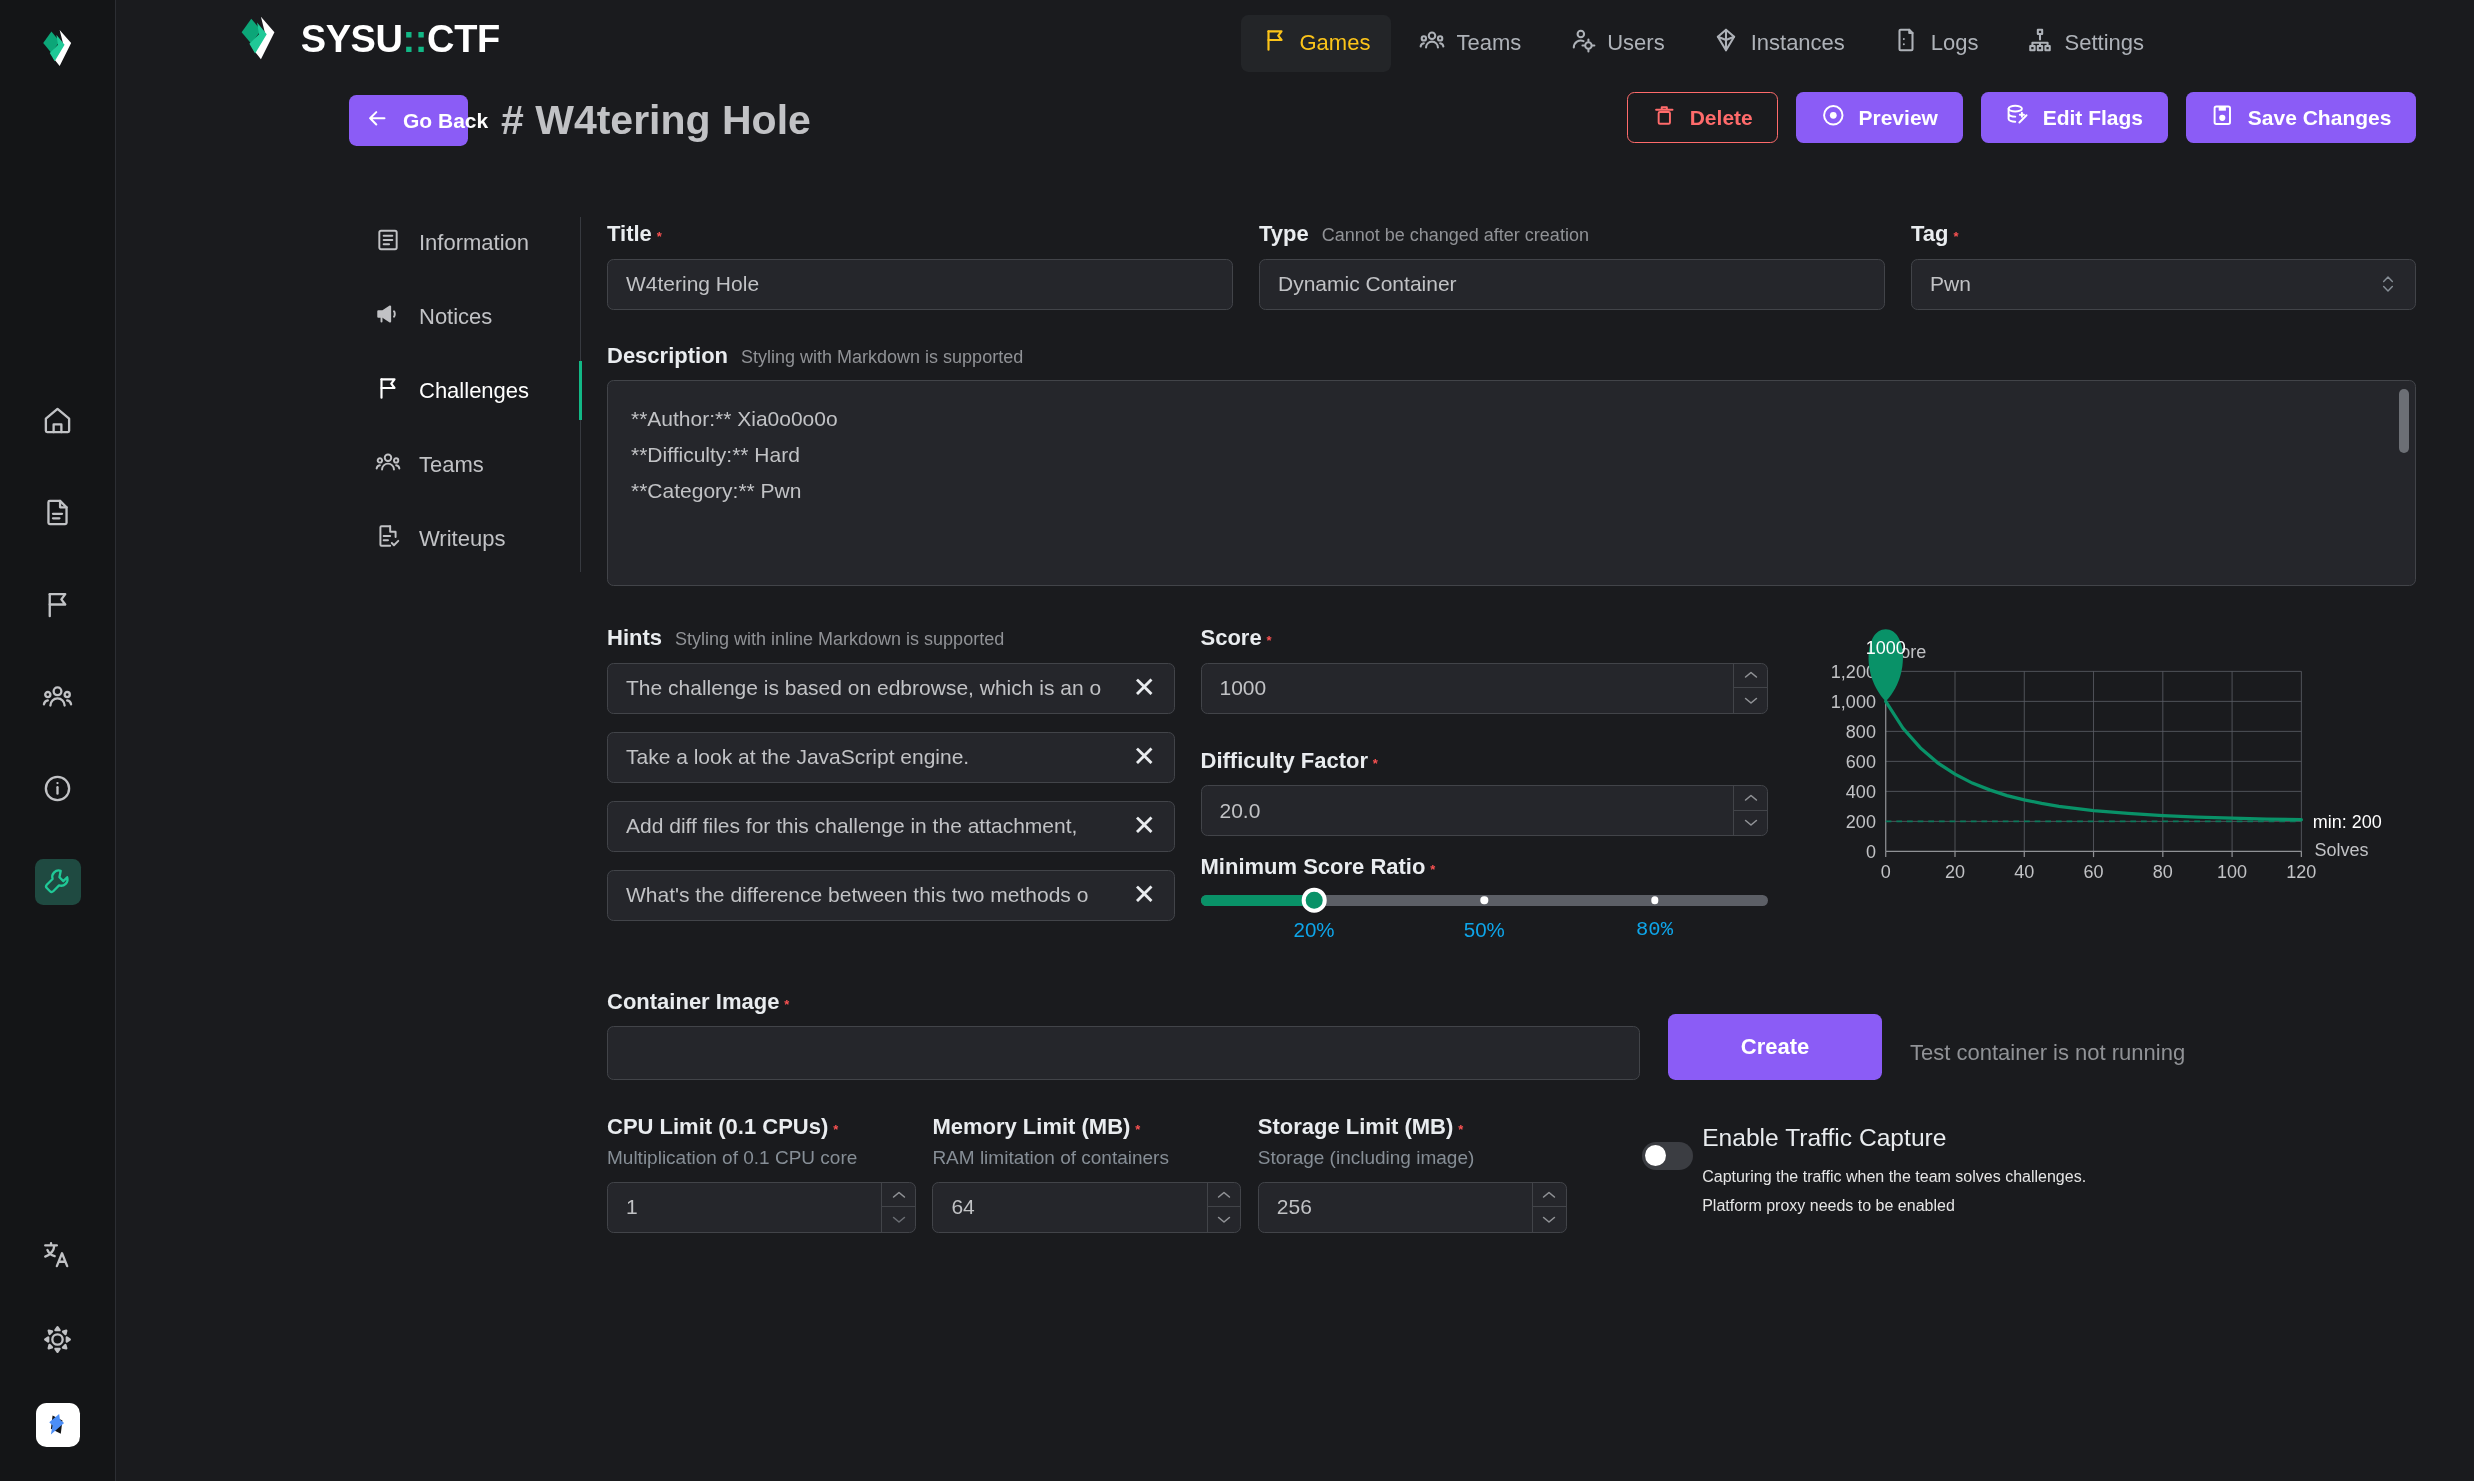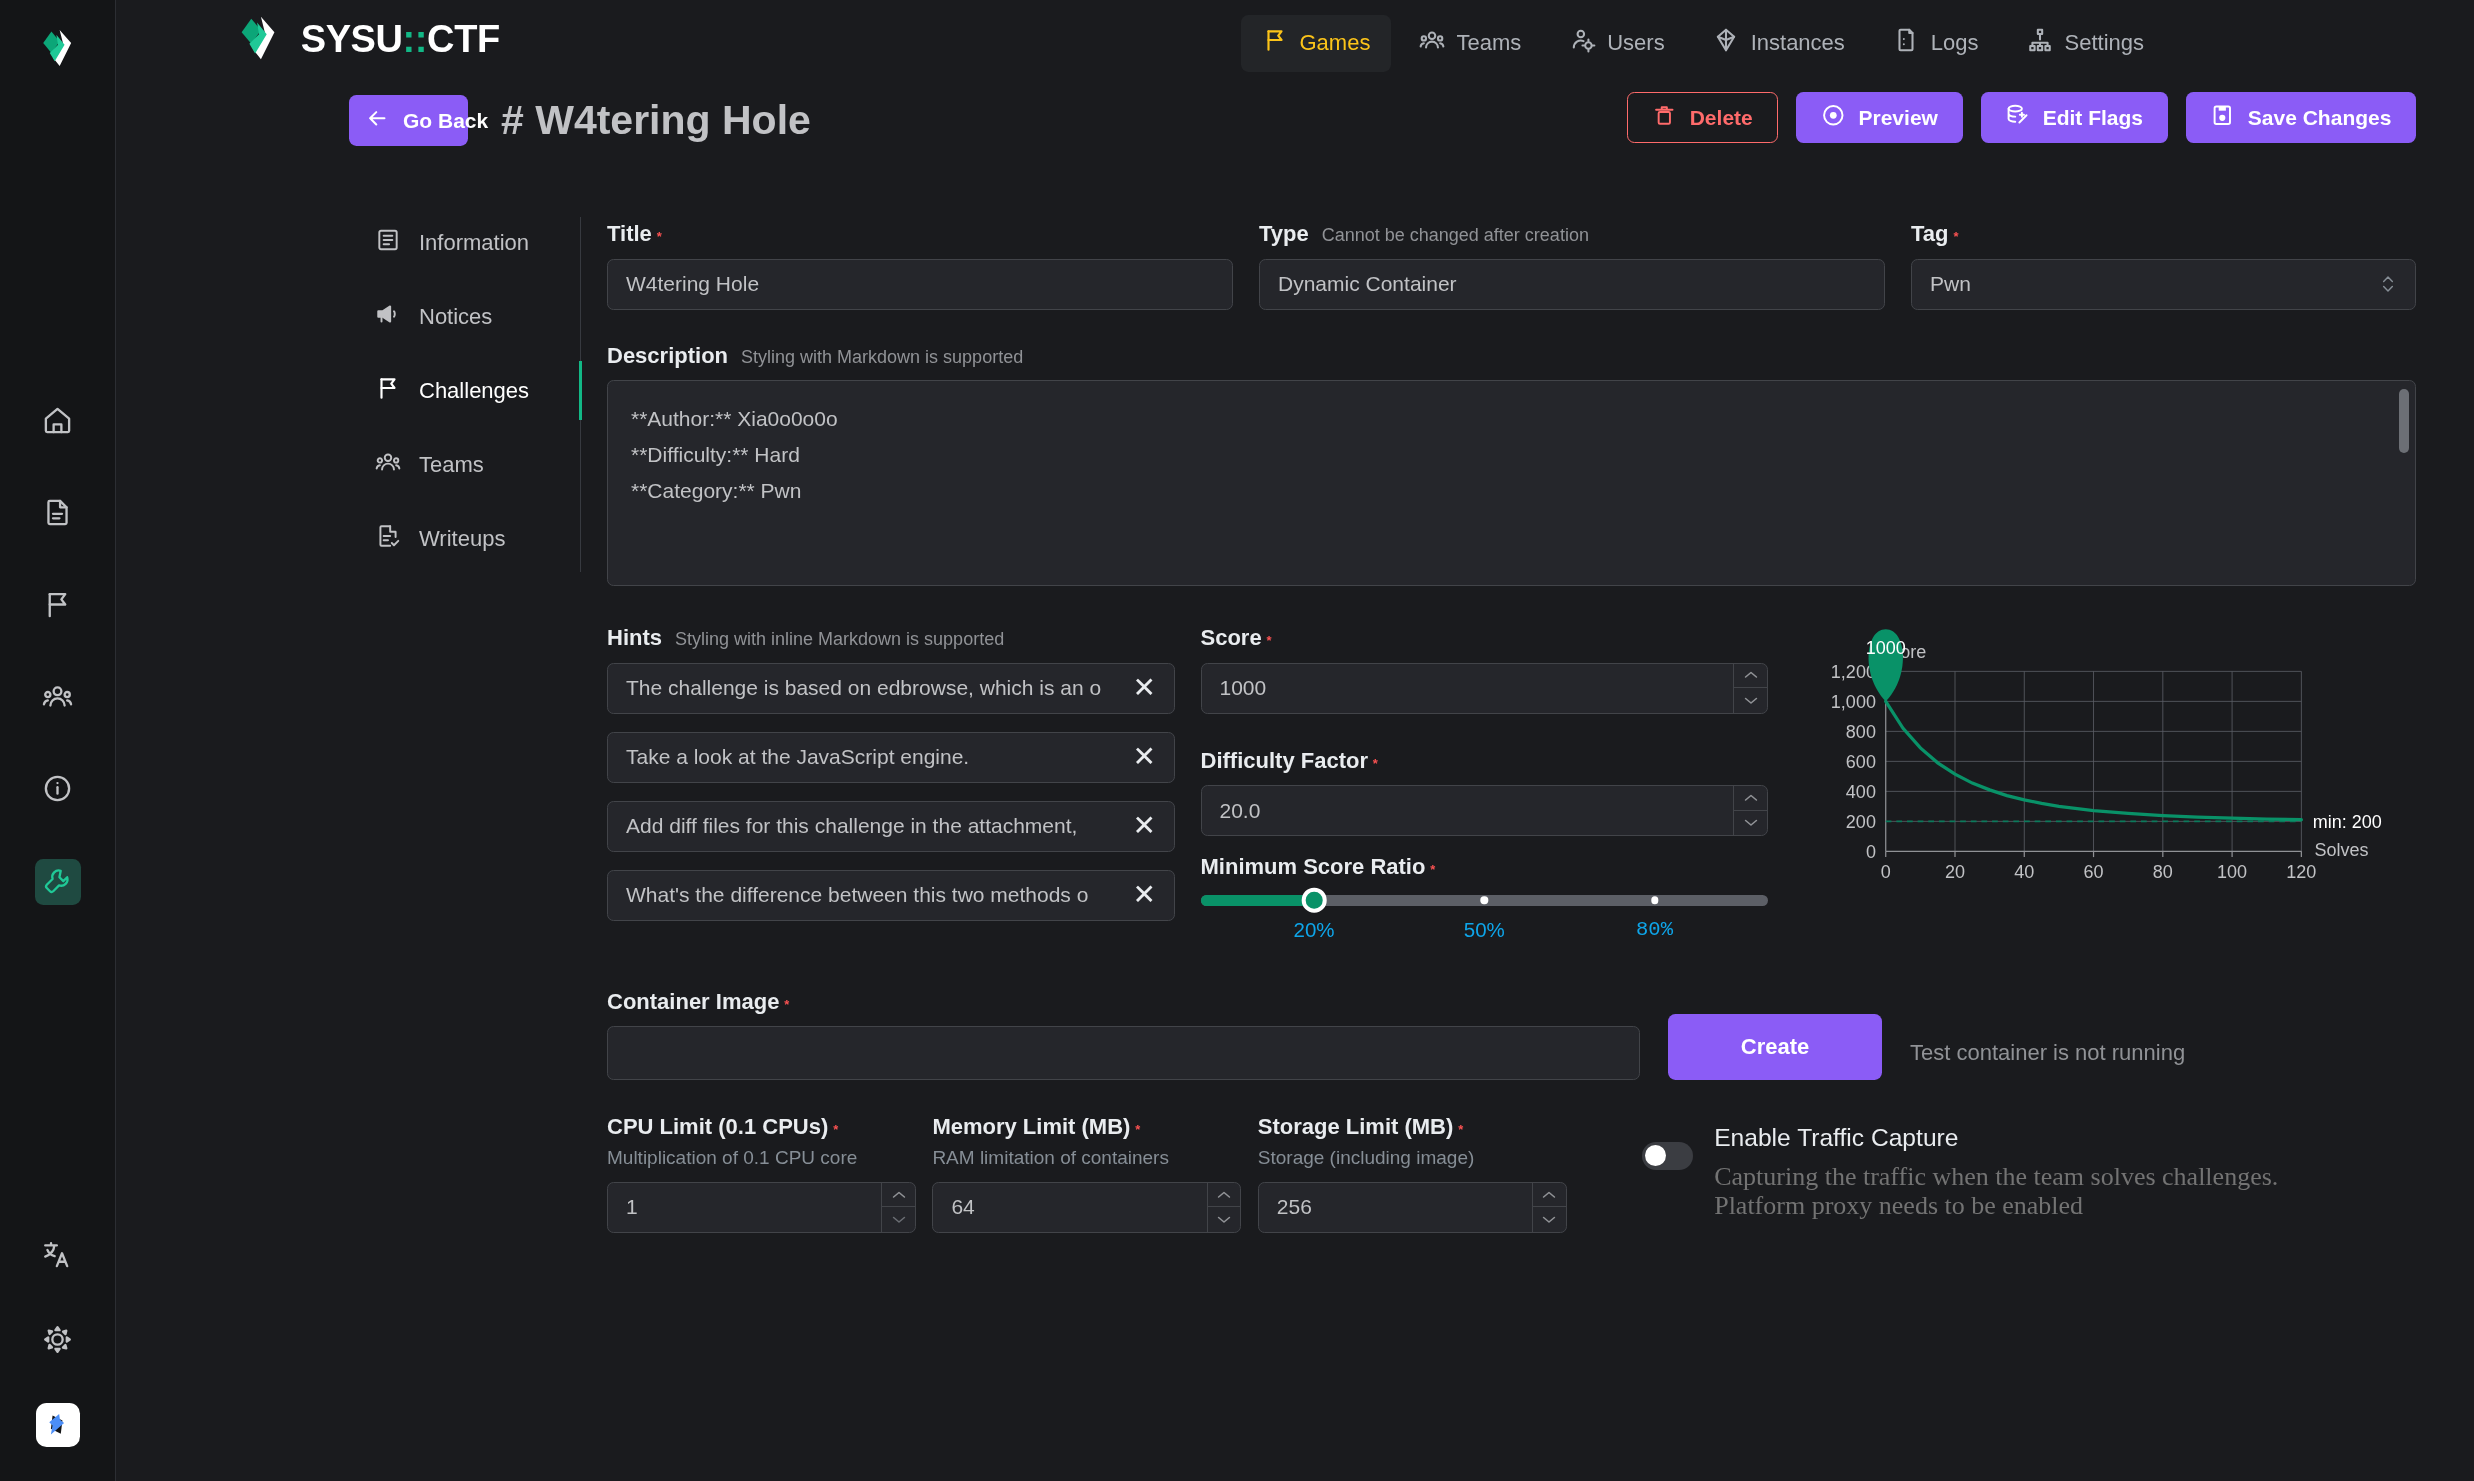--- a/index.html
+++ b/index.html
@@ -173,31 +173,31 @@
   .ci-input .field { height: 54px; }
   .btn.create { height: 66px; width: 214px; font-size: 22px; }
   .ci-status { font-size: 22px; color: #909296; padding-bottom: 14.7px; }
 
   
   .limits { display: flex; gap: 16.4px; margin-top: 34px; align-items: flex-start; }
   .limit-col { width: 309px; }
   .limit-sub { font-size: 19px; color: #868e96; margin-top: 6.5px; }
   .limit-col .num-field { margin-top: 13px; }
 
-  .capture { margin-left: 59px; display: flex; gap: 21px; padding-top: 9.8px; justify-content: center; }
+  .capture { margin-left: 59px; display: flex; gap: 9px; padding-top: 9.8px; justify-content: center; }
   .toggle {
     width: 51px; height: 28px; border-radius: 14px; background: #3b3d42;
     position: relative; cursor: pointer; flex: 0 0 51px; margin-top: 18px;
   }
   .toggle::after {
     content: ""; position: absolute; left: 3.3px; top: 3.3px;
     width: 21px; height: 21px; border-radius: 50%; background: #fff;
   }
   .capture-title { font-size: 24.6px; color: #e9ecef; }
-  .capture-sub { font-size: 26px; color: #737373; margin-top: 9.8px; line-height: 29.5px; font-family: Liberation Serif, serif; }
+  .capture-sub { font-size: 16px; color: #e5e5e5; margin-top: 9.8px; line-height: 29.5px; }
 </style>
 </head>
 <body>
 
 <div class="rail">
   <div class="rail-logo">
     <svg width="46" height="46" viewBox="0 0 56 56">
       <path d="M30 6 L44 22 L30 50 L22 40 L34 22 Z" fill="#ffffff"></path>
       <path d="M20 8 L30 20 L20 34 L10 22 Z" fill="#0ca678"></path>
       <path d="M26 12 L36 24 L24 44 L18 34 L28 24 Z" fill="#20c997"></path>

